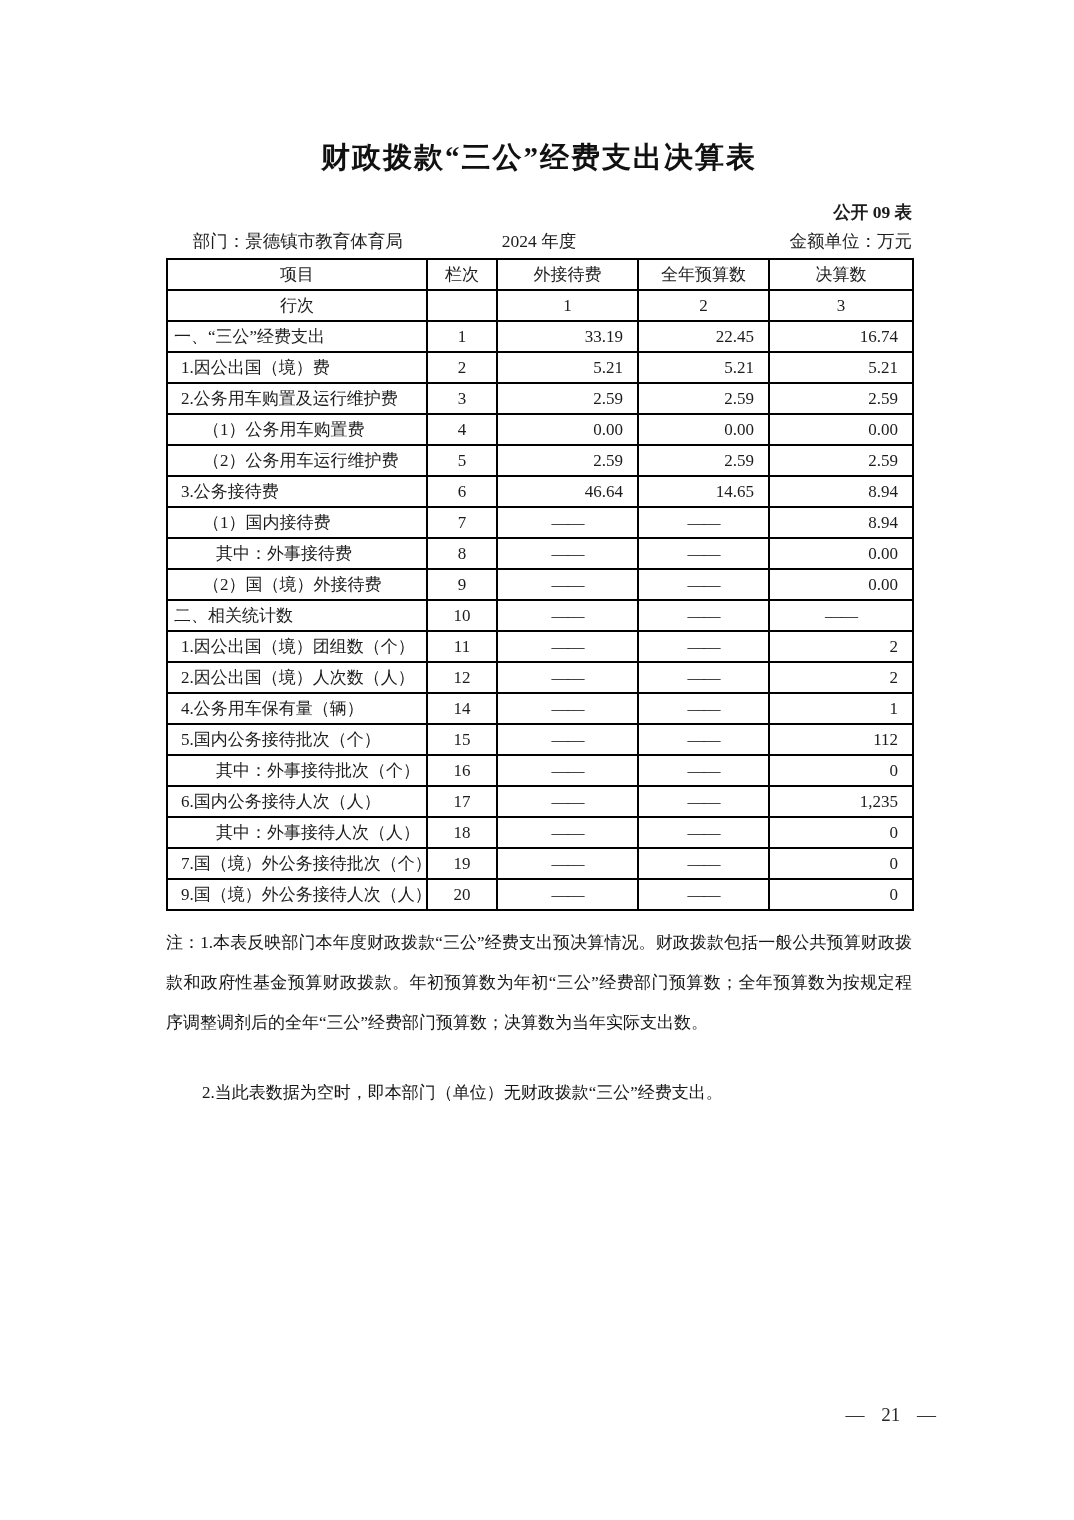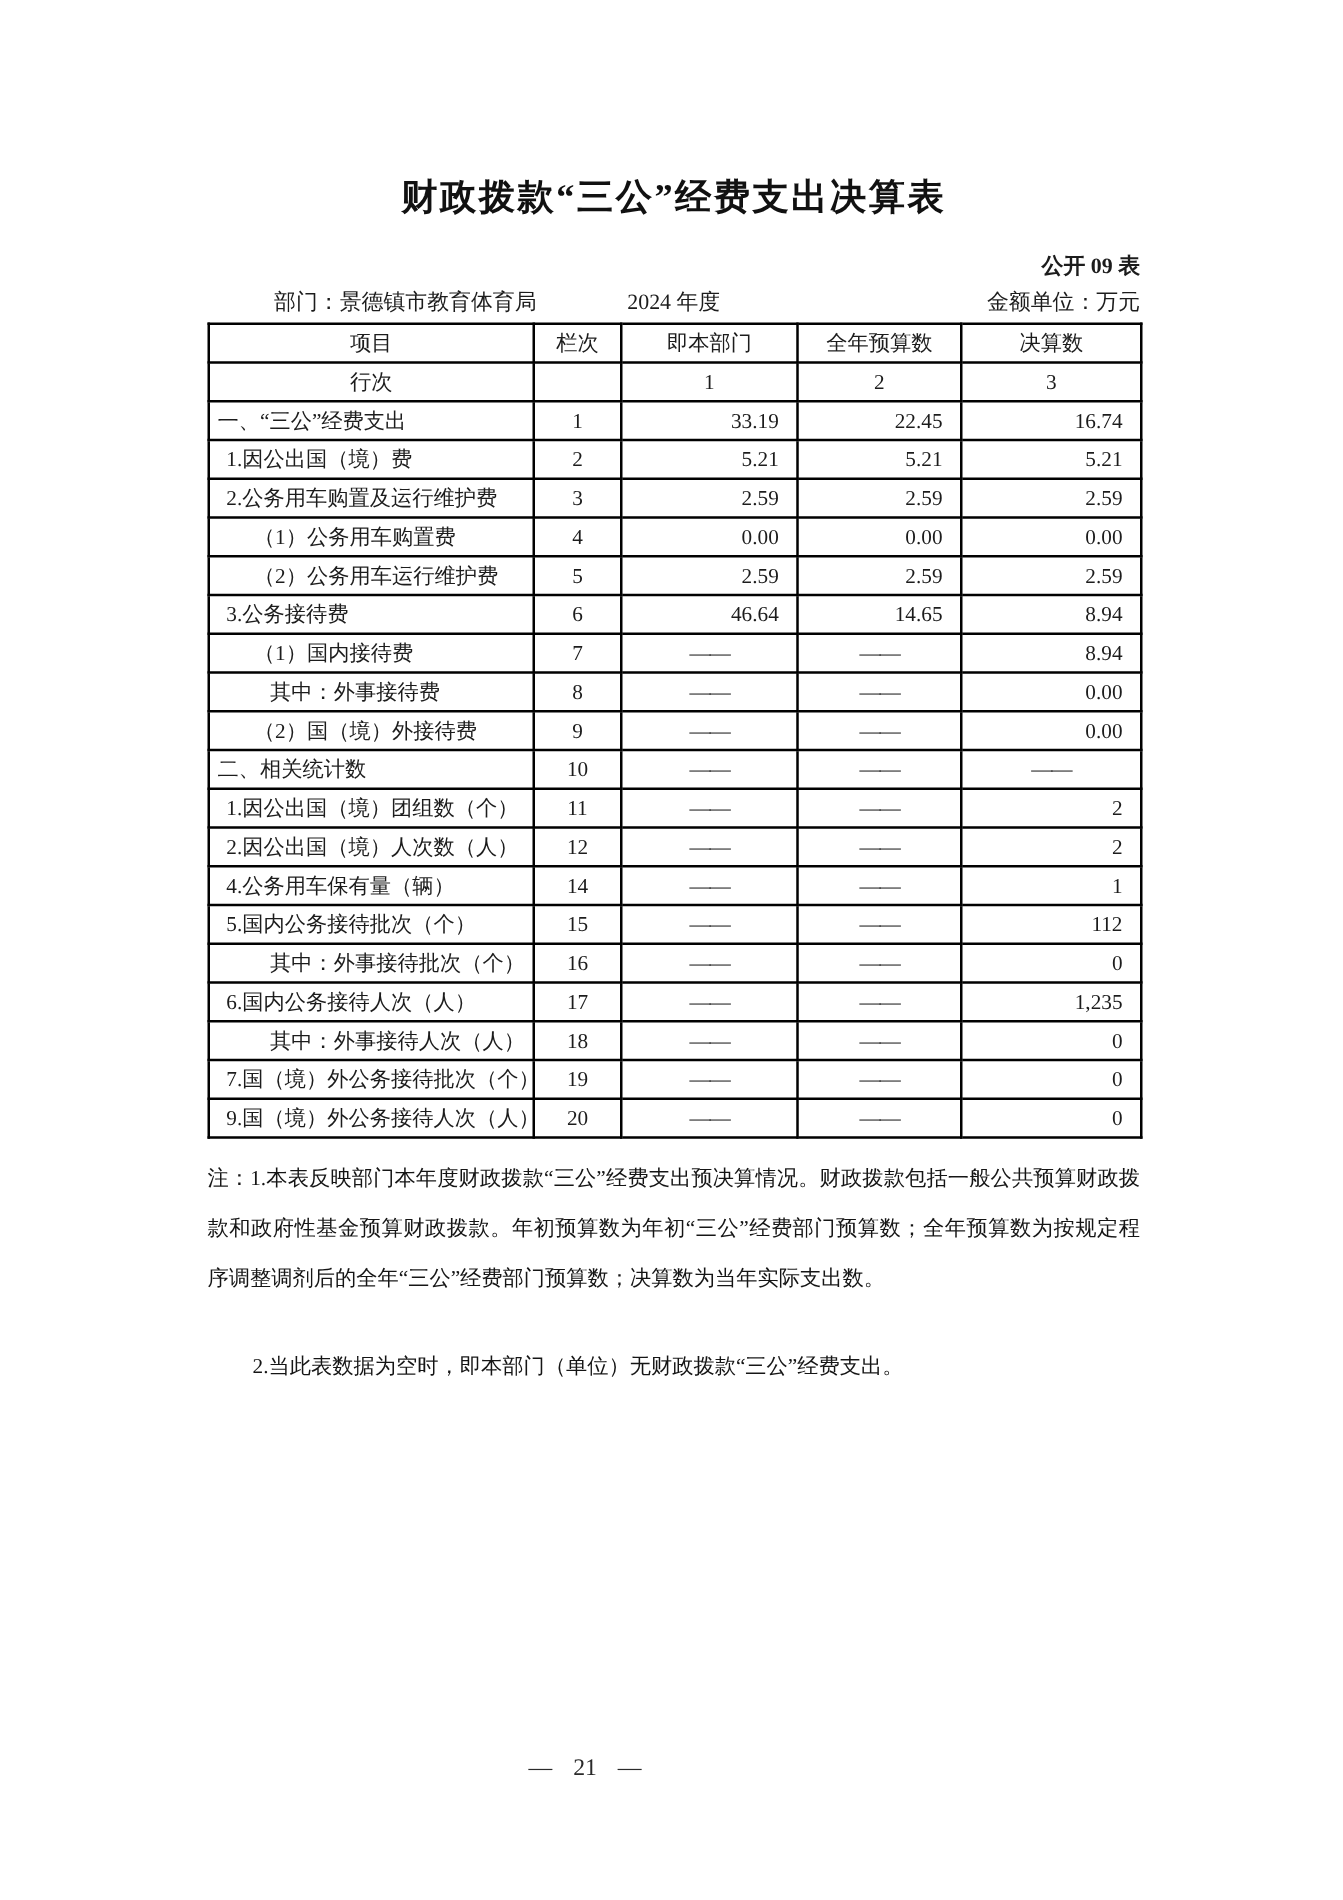--- a/index.html
+++ b/index.html
@@ -33,21 +33,21 @@
     text-align: right;
     font-size: 17.5px;
     font-weight: bold;
   }
   .meta-line {
     display: flex;
     margin-top: 5px;
     margin-bottom: 5px;
     font-size: 17.5px;
   }
-  .meta-line .m-left  { flex: 1.2; text-align: right; }
+  .meta-line .m-left  { flex: 1.2; text-align: center; }
   .meta-line .m-center{ flex: 1;   text-align: center; }
   .meta-line .m-right { flex: 1.2; text-align: right; }
   table.main-table {
     border-collapse: collapse;
     table-layout: fixed;
     width: 746px;
   }
   .main-table th, .main-table td {
     border: 2px solid #000;
     height: 31px;
@@ -74,21 +74,21 @@
     line-height: 40px;
     color: #151515;
   }
   .note1 { margin: 0; text-align: justify; }
   .note2 { margin: 30px 0 0 0; padding-left: 36px; }
   .page-num {
     position: absolute;
     left: 0;
     top: 1404px;
     width: 936px;
-    text-align: center;
+    text-align: right;
     font-size: 19px;
     color: #2a2a2a;
     word-spacing: 12px;
   }
 </style>
 </head>
 <body>
 
 <div class="page">
   <div class="content">
@@ -108,21 +108,21 @@
         <col style="width:260px">
         <col style="width:70px">
         <col style="width:141px">
         <col style="width:131px">
         <col style="width:144px">
       </colgroup>
       <thead>
         <tr>
           <th>项目</th>
           <th>栏次</th>
-          <th>即本部门</th>
+          <th>外接待费</th>
           <th>全年预算数</th>
           <th>决算数</th>
         </tr>
         <tr>
           <th>行次</th>
           <th></th>
           <th>1</th>
           <th>2</th>
           <th>3</th>
         </tr>

